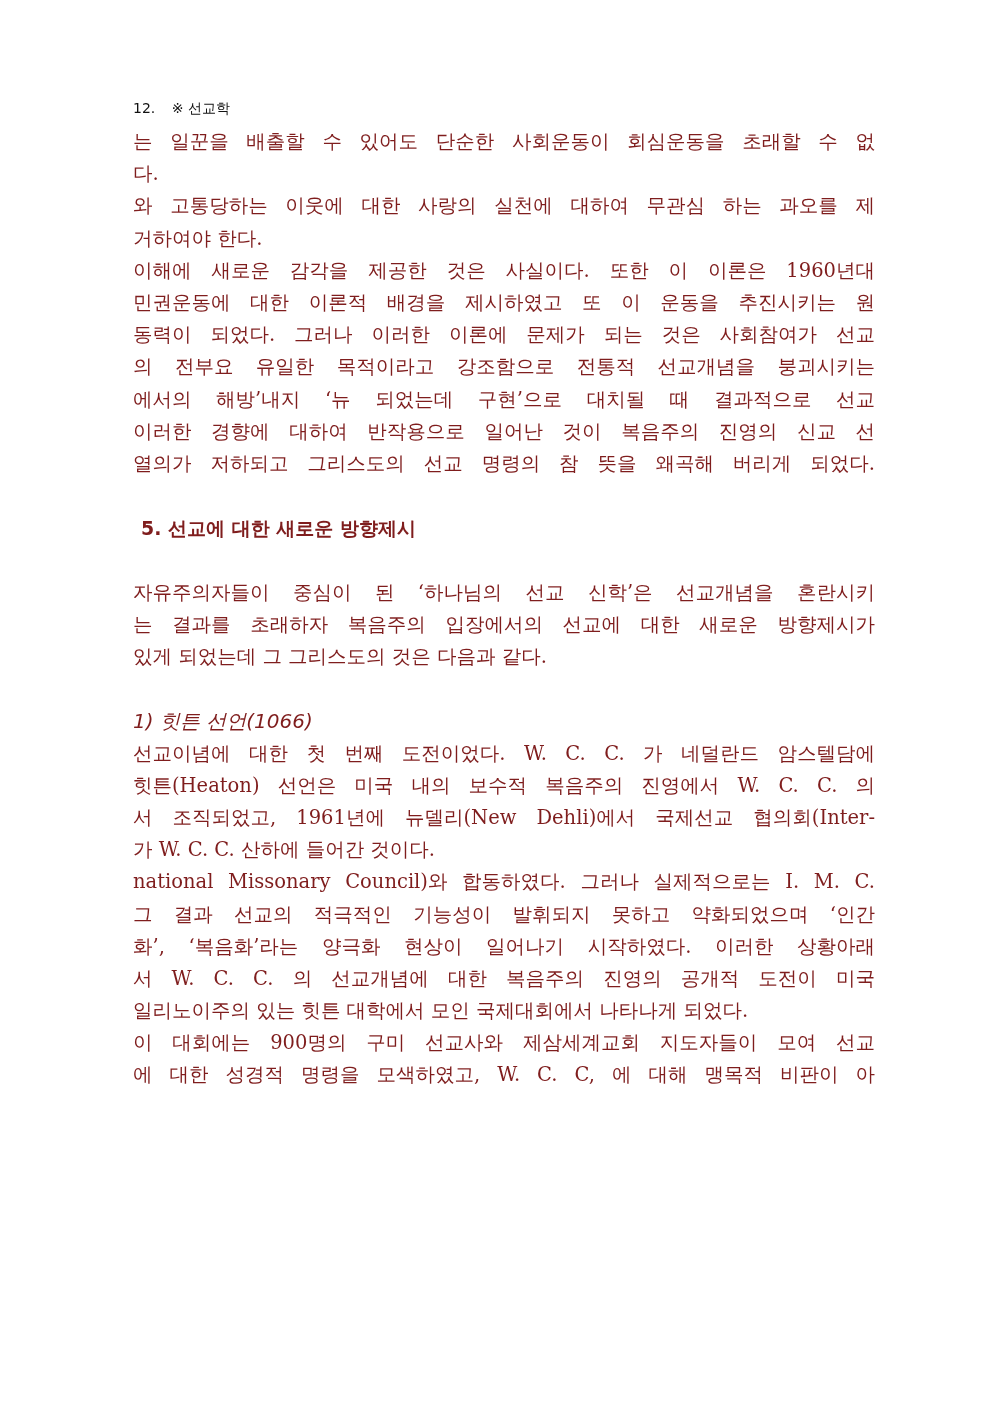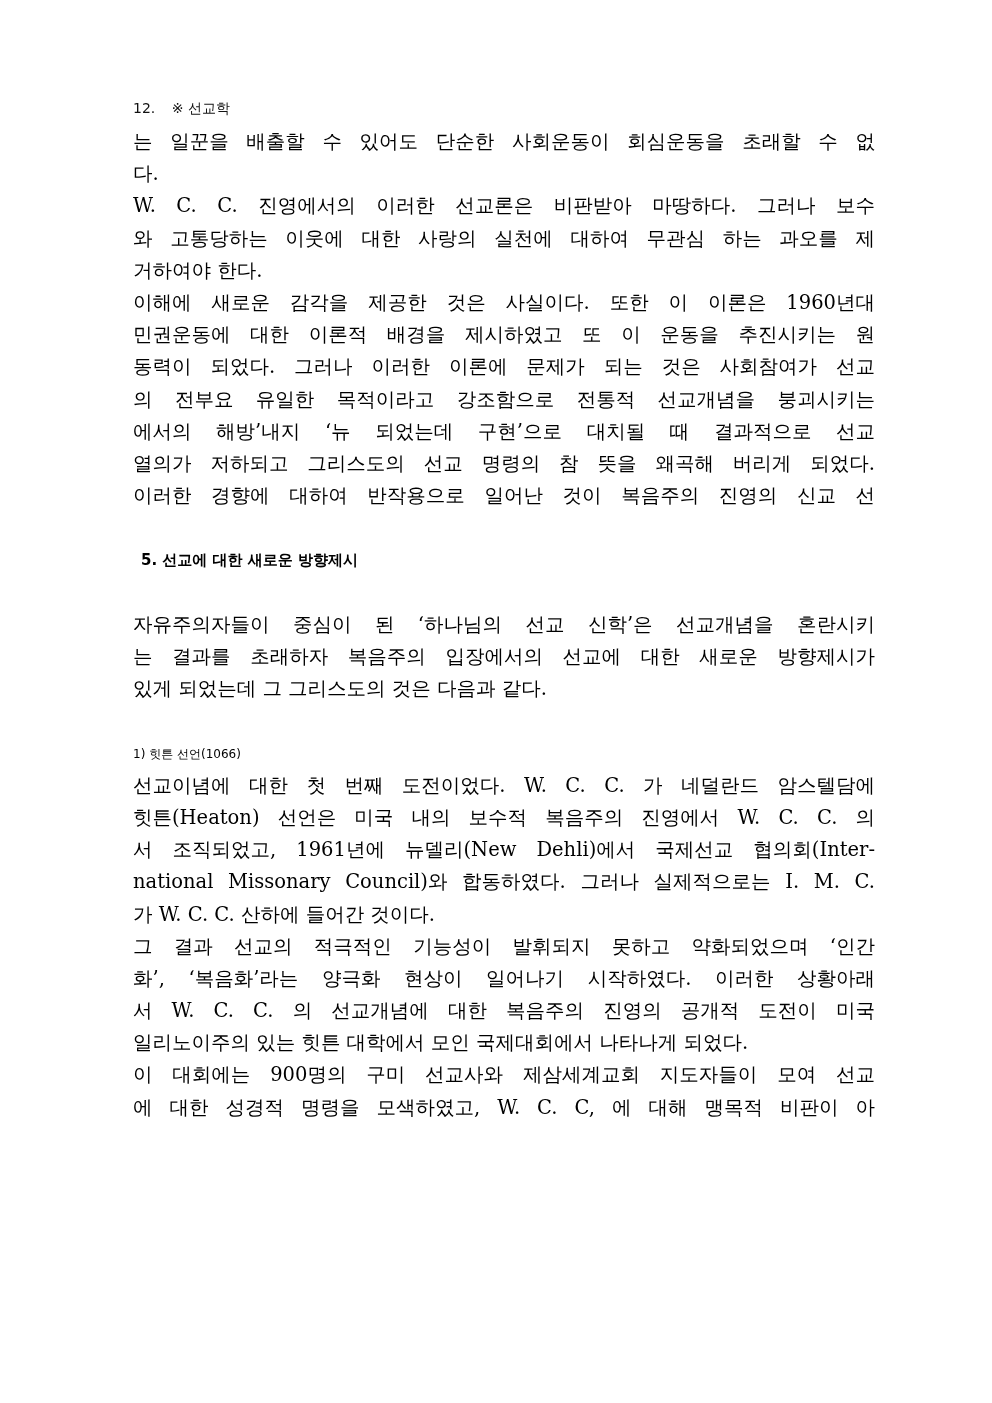--- a/index.html
+++ b/index.html
@@ -6,79 +6,78 @@
   body { width: 992px; height: 1403px; position: relative; overflow: hidden; }
   .page { position: absolute; left: 0; top: 0; width: 950px; height: 1403px; background: #ffffff; }
   .header {
     position: absolute; left: 133px; top: 100px;
     font-family: "DejaVu Sans", sans-serif; font-size: 14px; color: #111;
     letter-spacing: 0px;
   }
   .header .num { margin-right: 12px; }
   .body-block {
     position: absolute; left: 133px; top: 126px; width: 742px;
-    font-family: "DejaVu Serif", serif; font-size: 19.5px; color: #000000;
+    font-family: "DejaVu Serif", serif; font-size: 19.5px; color: #7f1d1d;
   }
   .line {
     height: 32.2px; line-height: 32.2px; white-space: nowrap;
     text-align: justify; text-align-last: justify; overflow: hidden;
   }
   .line.last { text-align-last: left; }
   .blank { height: 32.2px; }
   .heading {
-    font-family: "DejaVu Sans", sans-serif; font-weight: bold; font-size: 15px;
+    font-family: "DejaVu Sans", sans-serif; font-weight: bold; font-size: 19px;
     padding-left: 8px; text-align-last: left;
   }
 </style>
 </head>
 <body>
 
 <div class="page">
 
   <div class="header">
     <span class="num">12.</span>
     <span>※ 선교학</span>
   </div>
 
   <div class="body-block">
 
     <div class="line">는 일꾼을 배출할 수 있어도 단순한 사회운동이 회심운동을 초래할 수 없</div>
     <div class="line last">다.</div>
 
-    <div class="line"> W. C. C. 진영에서의 이러한 선교론은 비판받아 마땅하다. 그러나 보수</div>
     <div class="line">와 고통당하는 이웃에 대한 사랑의 실천에 대하여 무관심 하는 과오를 제</div>
     <div class="line last">거하여야 한다.</div>
 
     <div class="line">이해에 새로운 감각을 제공한 것은 사실이다. 또한 이 이론은 1960년대</div>
     <div class="line">민권운동에 대한 이론적 배경을 제시하였고 또 이 운동을 추진시키는 원</div>
     <div class="line">동력이 되었다. 그러나 이러한 이론에 문제가 되는 것은 사회참여가 선교</div>
     <div class="line">의 전부요 유일한 목적이라고 강조함으로 전통적 선교개념을 붕괴시키는</div>
     <div class="line">에서의 해방’내지 ‘뉴 되었는데 구현’으로 대치될 때 결과적으로 선교</div>
+    <div class="line">이러한 경향에 대하여 반작용으로 일어난 것이 복음주의 진영의 신교 선</div>
     <div class="line">열의가 저하되고 그리스도의 선교 명령의 참 뜻을 왜곡해 버리게 되었다.</div>
-    <div class="line">이러한 경향에 대하여 반작용으로 일어난 것이 복음주의 진영의 신교 선</div>
 
     <div class="blank"></div>
 
     <div class="line heading">5. 선교에 대한 새로운 방향제시</div>
 
     <div class="blank"></div>
 
     <div class="line"> 자유주의자들이 중심이 된 ‘하나님의 선교 신학’은 선교개념을 혼란시키</div>
     <div class="line">는 결과를 초래하자 복음주의 입장에서의 선교에 대한 새로운 방향제시가</div>
     <div class="line last">있게 되었는데 그 그리스도의 것은 다음과 같다.</div>
 
     <div class="blank"></div>
 
-    <div class="line last" style="font-family:'DejaVu Sans', sans-serif; font-size:12px;"> 1) 힛튼 선언(1066)</div>
+    <div class="line last" style="font-family:'DejaVu Sans', sans-serif; font-size:20px;font-style:italic;"> 1) 힛튼 선언(1066)</div>
 
     <div class="line">선교이념에 대한 첫 번째 도전이었다. W. C. C. 가 네덜란드 암스텔담에</div>
     <div class="line"> 힛튼(Heaton) 선언은 미국 내의 보수적 복음주의 진영에서 W. C. C. 의</div>
     <div class="line">서 조직되었고, 1961년에 뉴델리(New Dehli)에서 국제선교 협의회(Inter-</div>
+    <div class="line last">가 W. C. C. 산하에 들어간 것이다.</div>
     <div class="line">national Missonary Council)와 합동하였다. 그러나 실제적으로는 I. M. C.</div>
-    <div class="line last">가 W. C. C. 산하에 들어간 것이다.</div>
 
     <div class="line">그 결과 선교의 적극적인 기능성이 발휘되지 못하고 약화되었으며 ‘인간</div>
     <div class="line">화’, ‘복음화’라는 양극화 현상이 일어나기 시작하였다. 이러한 상황아래</div>
     <div class="line">서 W. C. C. 의 선교개념에 대한 복음주의 진영의 공개적 도전이 미국</div>
     <div class="line last">일리노이주의 있는 힛튼 대학에서 모인 국제대회에서 나타나게 되었다.</div>
 
     <div class="line"> 이 대회에는 900명의 구미 선교사와 제삼세계교회 지도자들이 모여 선교</div>
     <div class="line">에 대한 성경적 명령을 모색하였고, W. C. C, 에 대해 맹목적 비판이 아</div>
 
   </div>

